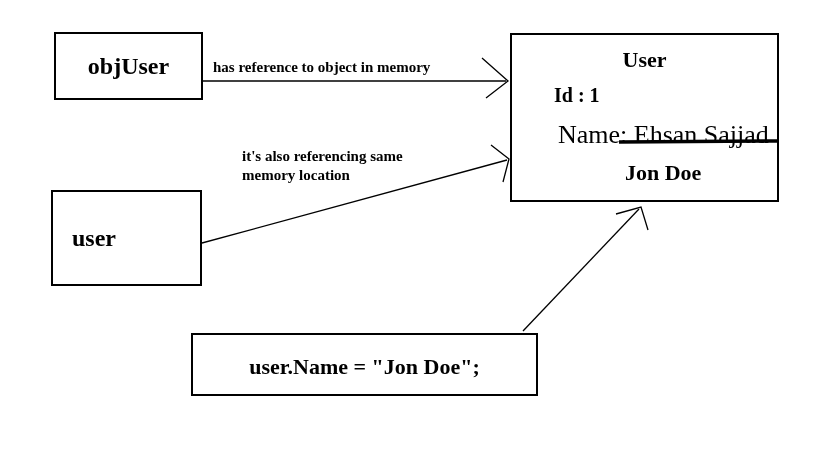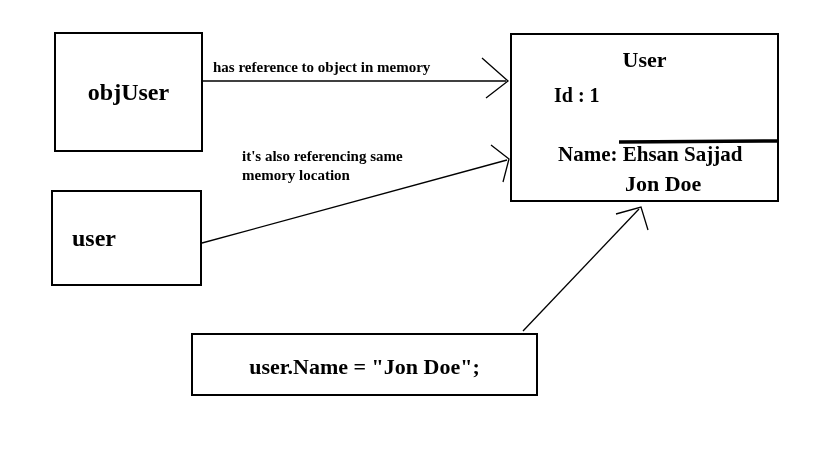--- a/index.html
+++ b/index.html
@@ -17,21 +17,21 @@
     overflow: hidden;
   }
   .box {
     position: absolute;
     border: 2px solid #000000;
     background: #ffffff;
     box-sizing: border-box;
     font-weight: bold;
   }
   .box-objuser {
-    left: 54px; top: 32px; width: 149px; height: 120px;
+    left: 54px; top: 32px; width: 149px; height: 68px;
     display: flex; align-items: center; justify-content: center;
     font-size: 24px;
   }
   .box-user {
     left: 51px; top: 190px; width: 151px; height: 96px;
     display: flex; align-items: center;
     padding-left: 19px;
     font-size: 24px;
   }
   .box-object {
@@ -40,25 +40,25 @@
   }
   .obj-title {
     position: absolute; left: 0; top: 12px; width: 100%;
     text-align: center; font-weight: bold; font-size: 22px;
   }
   .obj-id {
     position: absolute; left: 42px; top: 49px;
     font-weight: bold; font-size: 20px; text-align: right;
   }
   .obj-name {
-    position: absolute; left: 46px; top: 107px;
-    font-weight: bold; font-size: 21px; white-space: nowrap;
+    position: absolute; left: 46px; top: 85px;
+    font-weight: normal; font-size: 26px; white-space: nowrap;
   }
   .obj-newname {
-    position: absolute; left: 113px; top: 136px;
+    position: absolute; left: 113px; top: 125px;
     font-weight: bold; font-size: 22px; text-align: center;
   }
   .box-code {
     left: 191px; top: 333px; width: 347px; height: 63px;
     display: flex; align-items: center; justify-content: center;
     font-size: 22px;
     padding-top: 4px;
   }
   .arrow-label {
     position: absolute;

